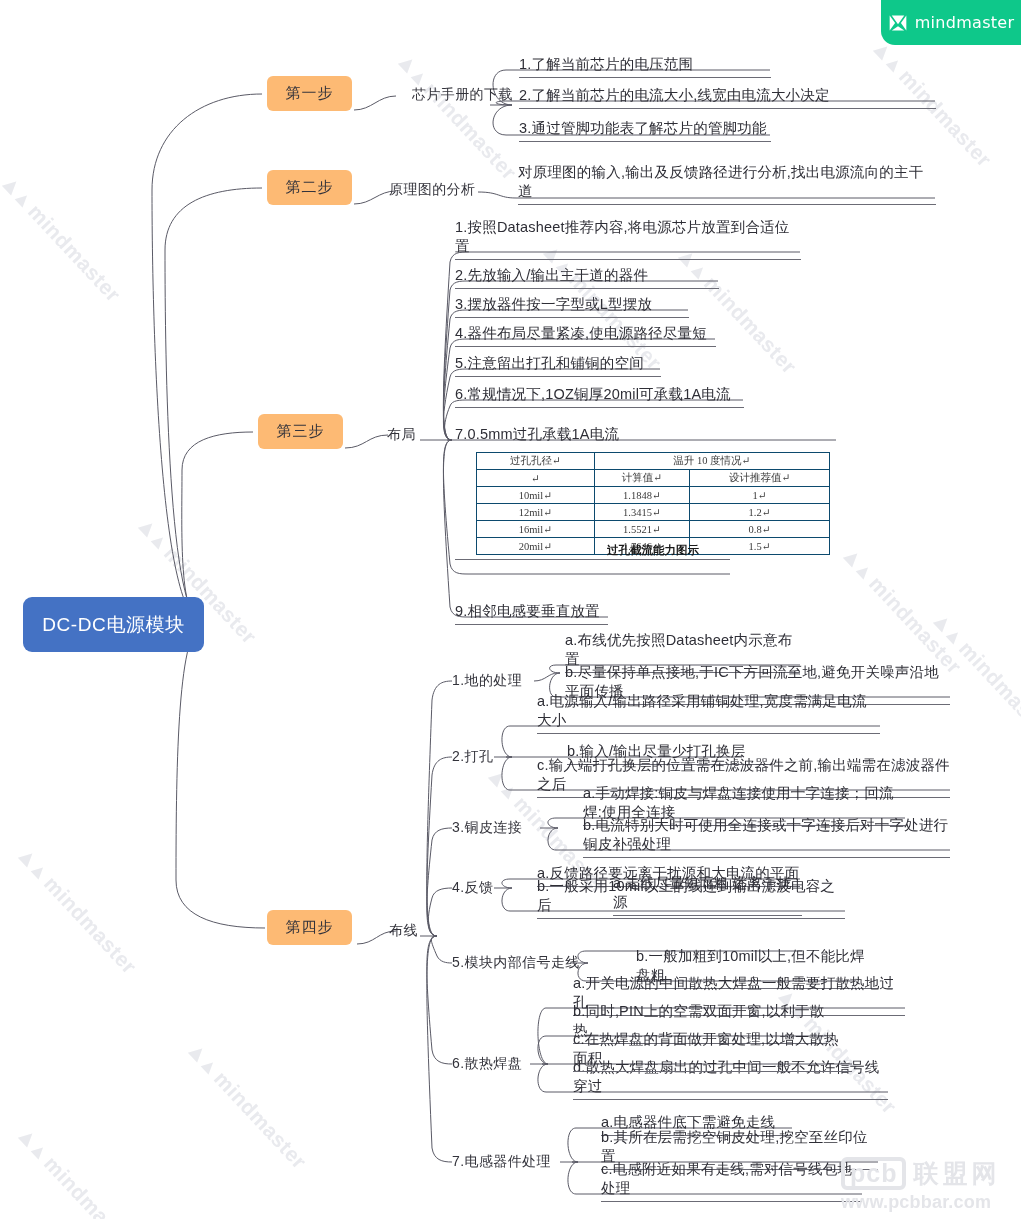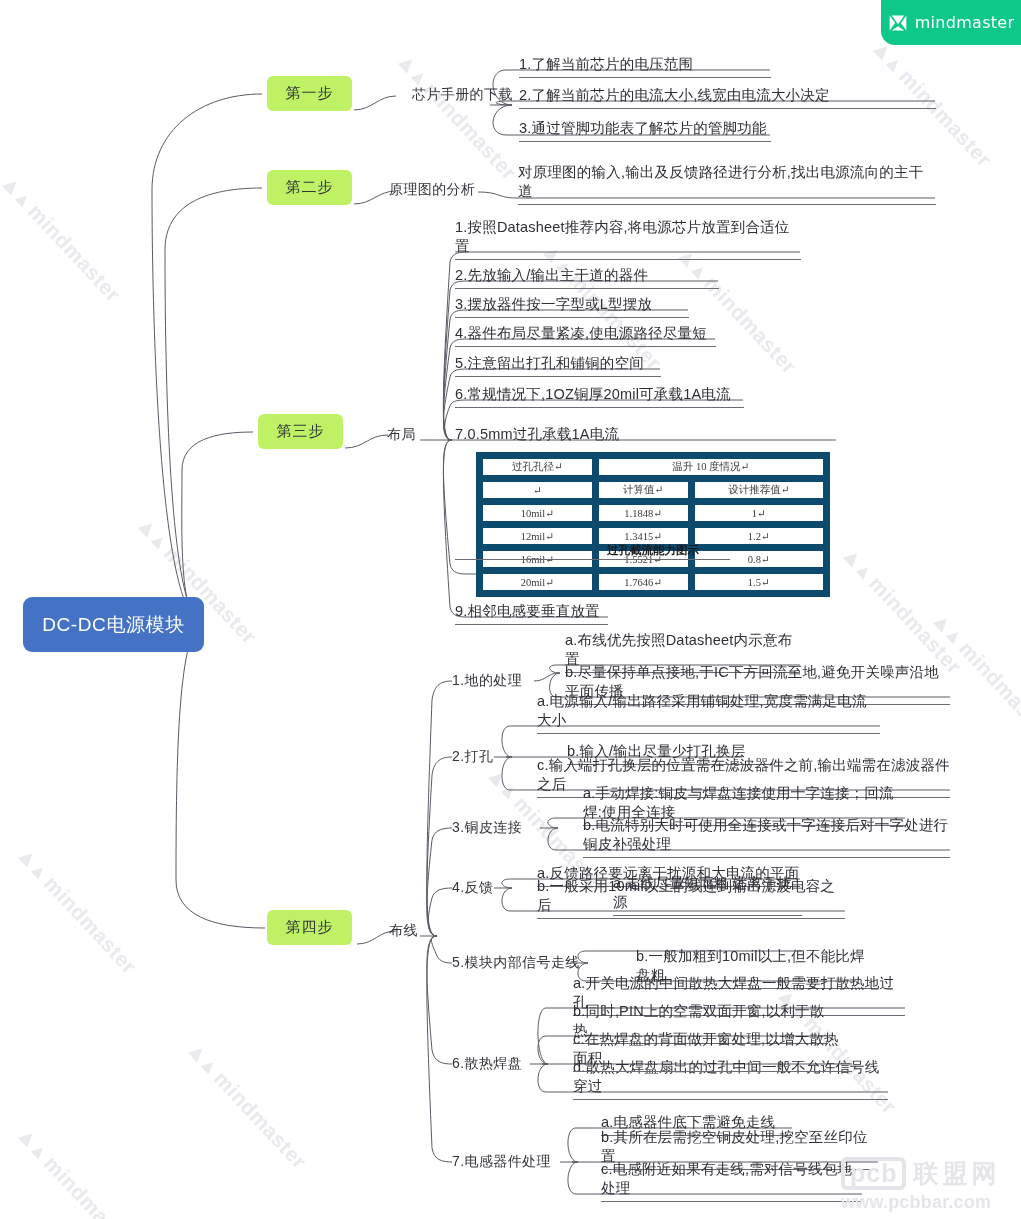--- a/index.html
+++ b/index.html
@@ -59,21 +59,21 @@
 
   .root{
     left:23px;top:597px;
     width:181px;height:55px;
     background:#4472c4;border-radius:9px;
     color:#fff;font-size:19px;
     display:flex;align-items:center;justify-content:center;
     letter-spacing:.6px;
   }
   .step{
-    background:#bef264;border-radius:6px;
+    background:#fdba74;border-radius:6px;
     width:85px;height:35px;
     display:flex;align-items:center;justify-content:center;
     font-size:15px;color:#33333b;letter-spacing:1px;
   }
   .lvl2{
     font-size:14px;color:#33333b;letter-spacing:.4px;
     height:20px;display:flex;align-items:center;
   }
   .leaf{
     font-size:14.5px;color:#2e2e36;letter-spacing:.2px;
@@ -83,21 +83,21 @@
   .leafwrap .ul{height:1px;background:#6b6b75;margin-top:3px;}
 
   
   #via-table{
     position:absolute;left:476px;top:452px;width:354px;
     border-collapse:collapse;
     font-family:"Liberation Serif","DejaVu Serif",serif;
     font-size:10.5px;color:#3a3a3a;background:#fff;
   }
   #via-table td,#via-table th{
-    border:7px solid #0c4a6e;
+    border:1px solid #0c4a6e;
     text-align:center;padding:1px 2px;font-weight:normal;height:14px;
   }
   #table-caption{
     position:absolute;left:476px;top:543px;width:354px;
     text-align:center;font-size:11.5px;font-weight:bold;color:#1a1a1a;
     font-family:"Liberation Sans","DejaVu Sans",sans-serif;
   }
 </style>
 </head>
 <body>

